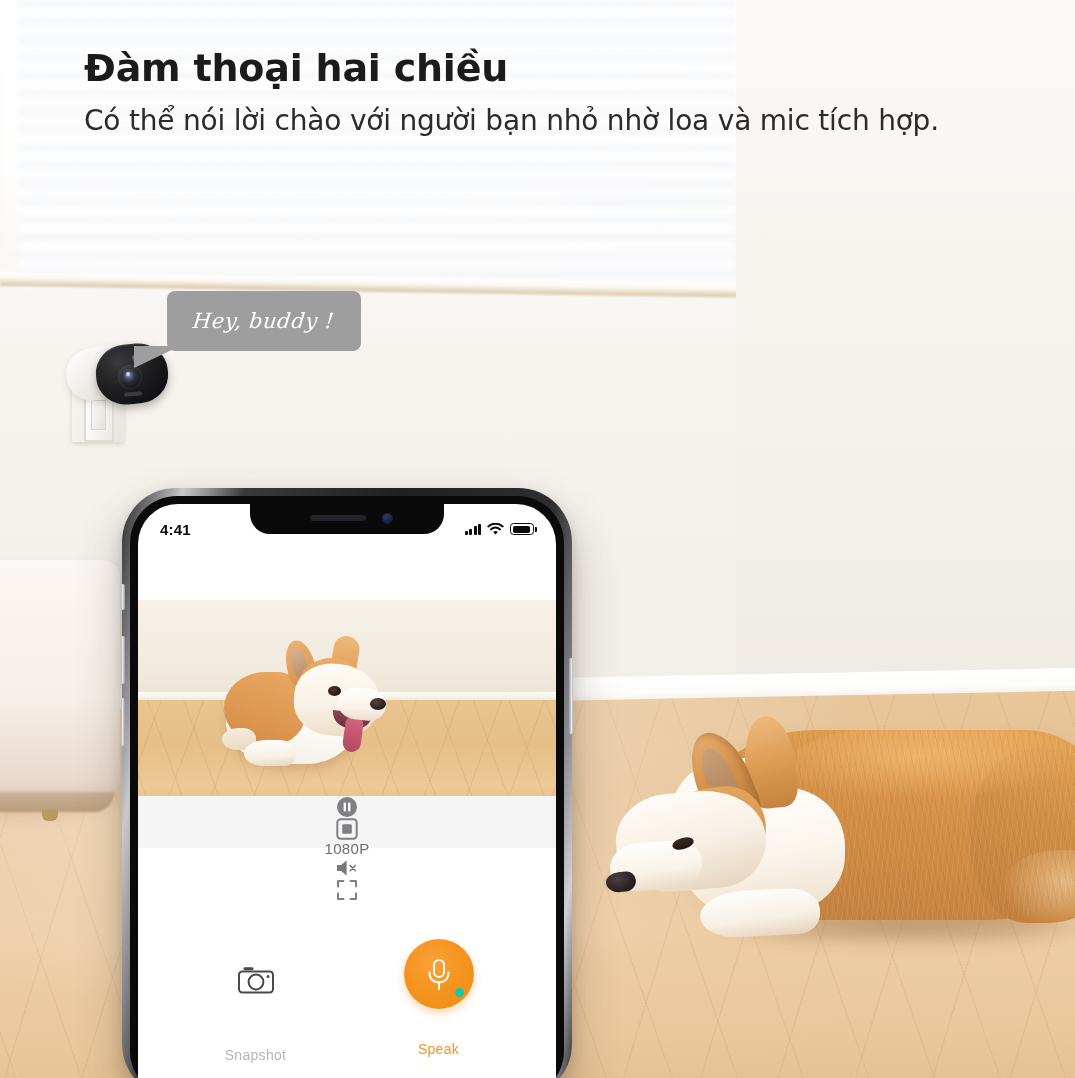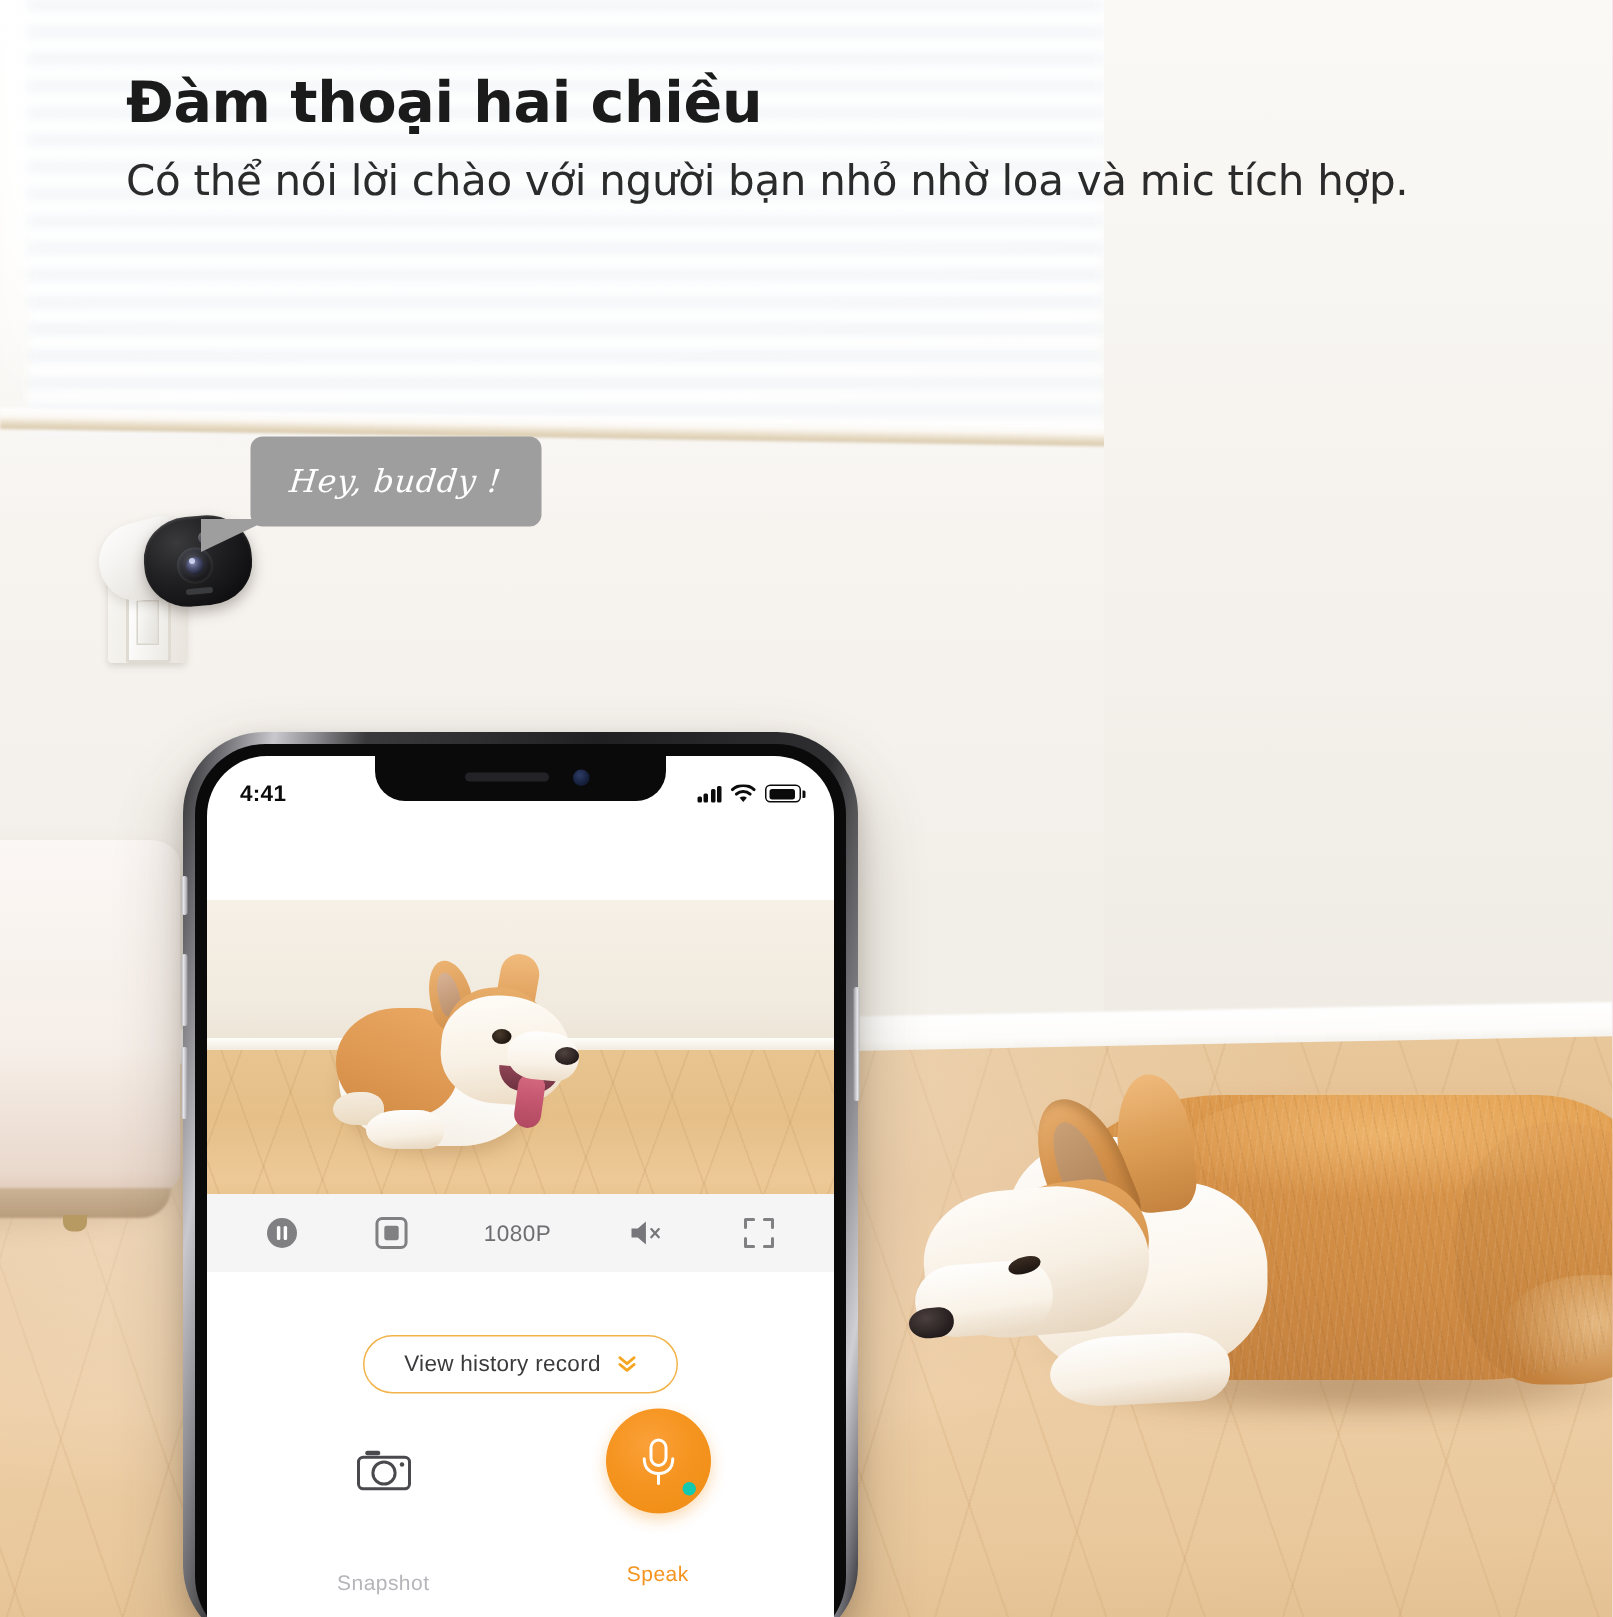--- a/index.html
+++ b/index.html
@@ -8,21 +8,21 @@
     background: #ffffff;
   }
   body {
     font-family: "Liberation Sans", sans-serif;
   }
   #stage {
     position: relative;
     width: 1075px;
     height: 1078px;
     overflow: hidden;
-    background: #f9a8d4;
+    background: #a3a3a3;
   }
 
   
   .scene {
     position: absolute;
     inset: 0;
     background: linear-gradient(180deg,#ffffff 0%,#fdfcfa 14%,#f7f4f0 33%,#f4f1ec 48%,#f2efe9 56%,#f2efe9 58%);
   }
   
   .window {
@@ -546,20 +546,21 @@
 
   
   .control-bar {
     position: absolute;
     left: 0; right: 0; top: 292px;
     height: 52px;
     background: #f5f5f5;
     display: flex; align-items: center; justify-content: space-around;
     padding: 0 14px;
     box-sizing: border-box;
+    flex-direction: column;
   }
   .ctrl { display:flex; align-items:center; justify-content:center; cursor:pointer; }
   .quality-label {
     font-size: 15px; color: #6e6e73; letter-spacing: 0.3px;
     font-family: "Liberation Sans", sans-serif;
   }
 
   .history-zone {
     position: absolute;
     left: 0; right: 0; top: 359px;
@@ -767,29 +768,20 @@
         <div class="ctrl">
           <svg width="22" height="22" viewBox="0 0 22 22">
             <path d="M2 7.4 L2 2 L7.4 2" stroke="#808083" stroke-width="2" fill="none" stroke-linecap="round" stroke-linejoin="round"></path>
             <path d="M14.6 2 L20 2 L20 7.4" stroke="#808083" stroke-width="2" fill="none" stroke-linecap="round" stroke-linejoin="round"></path>
             <path d="M20 14.6 L20 20 L14.6 20" stroke="#808083" stroke-width="2" fill="none" stroke-linecap="round" stroke-linejoin="round"></path>
             <path d="M7.4 20 L2 20 L2 14.6" stroke="#808083" stroke-width="2" fill="none" stroke-linecap="round" stroke-linejoin="round"></path>
           </svg>
         </div>
       </div>
 
-      <div class="history-zone">
-        <div class="history-btn">
-          <span class="history-label">View  history record</span>
-          <svg width="14" height="14" viewBox="0 0 14 14">
-            <path d="M2.2 3.1 L7 7.1 L11.8 3.1" stroke="#f5a623" stroke-width="1.8" fill="none" stroke-linecap="round" stroke-linejoin="round"></path>
-            <path d="M2.2 7.6 L7 11.6 L11.8 7.6" stroke="#f5a623" stroke-width="1.8" fill="none" stroke-linecap="round" stroke-linejoin="round"></path>
-          </svg>
-        </div>
-      </div>
 
       <div class="action-row">
 
         <div class="action">
           <div class="ico">
             <svg width="38" height="32" viewBox="0 0 38 32">
               <rect x="2" y="7.5" width="34" height="21" rx="3.2" stroke="#4a4a4e" stroke-width="2" fill="none"></rect>
               <circle cx="19" cy="18" r="7.4" stroke="#4a4a4e" stroke-width="2" fill="none"></circle>
               <rect x="6.5" y="3.2" width="10" height="3" rx="1.4" fill="#4a4a4e"></rect>
               <circle cx="31" cy="12.4" r="1.5" fill="#4a4a4e"></circle>

